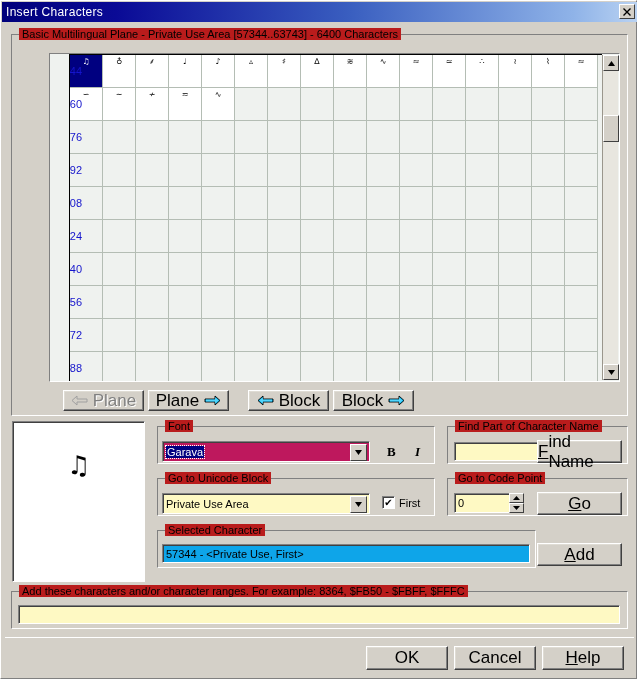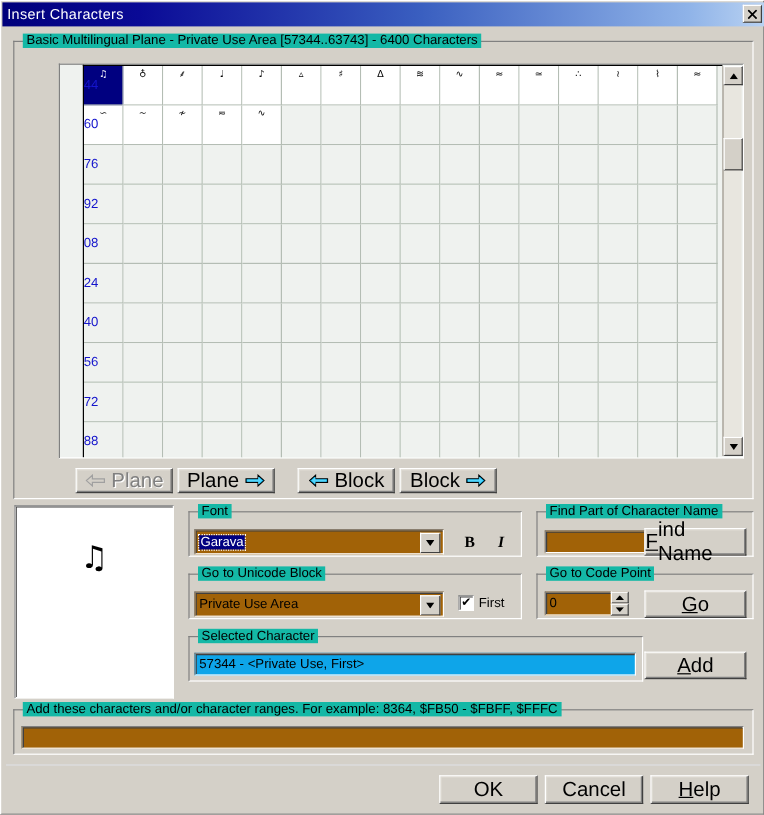--- a/index.html
+++ b/index.html
@@ -44,21 +44,21 @@
   }
 
   
   .group {
     position: absolute;
     border: 1px solid #808080;
     border-right-color: #fff; border-bottom-color: #fff;
   }
   .group > .gtitle {
     position: absolute; top: -7px; left: 7px;
-    background: #14b8a6; padding: 0 3px;
+    background: #b91c1c; padding: 0 3px;
     font-size: 11px; color: #000; white-space: nowrap;
   }
 
   
   #gridpanel {
     position: absolute; left: 48px; top: 52px;
     width: 571px; height: 329px;
     border: 1px solid #808080;
     border-right-color: #fff; border-bottom-color: #fff;
     background: #eff2ef;
@@ -136,21 +136,21 @@
     cursor: default;
   }
   .btn.disabled { color: #808080; text-shadow: 1px 1px 0 #fff; }
 
   .arrow { width: 17px; height: 11px; position: relative; display: inline-block; }
   .arrow svg { display: block; }
 
   
   .sunken {
     position: absolute;
-    background: #a16207;
+    background: #fef9c3;
     border: 1px solid #808080;
     border-right-color: #fff; border-bottom-color: #fff;
     box-shadow: inset 1px 1px 0 #404040;
     font-size: 11px; color: #000;
     display: flex; align-items: center;
     padding-left: 3px;
     overflow: hidden;
   }
   .sunken.gray { background: #0ea5e9; }
   .combo-arrow {
@@ -530,21 +530,21 @@
     </span>
   </div>
 
   <div id="preview">
     <span class="pg">♫</span>
   </div>
 
   <div class="group" style="left:156px; top:425px; width:278px; height:38px;">
     <span class="gtitle">Font</span>
   </div>
-  <div class="sunken" style="left:161px; top:440px; width:208px; height:21px; background:#a16207;">
+  <div class="sunken" style="left:161px; top:440px; width:208px; height:21px; background:#be185d;">
     <span class="selhl">Garava</span>
     <div class="combo-arrow">
       <svg width="7" height="5" viewBox="0 0 7 5">
           <path d="M0 0 L7 0 L3.5 5 Z" fill="#000"></path>
         </svg>
     </div>
   </div>
   <div class="lbl" style="left:386px; top:443px; font-weight:bold; font-size:13px; font-family:'Liberation Serif',serif;">
     <span>B</span>
   </div>

